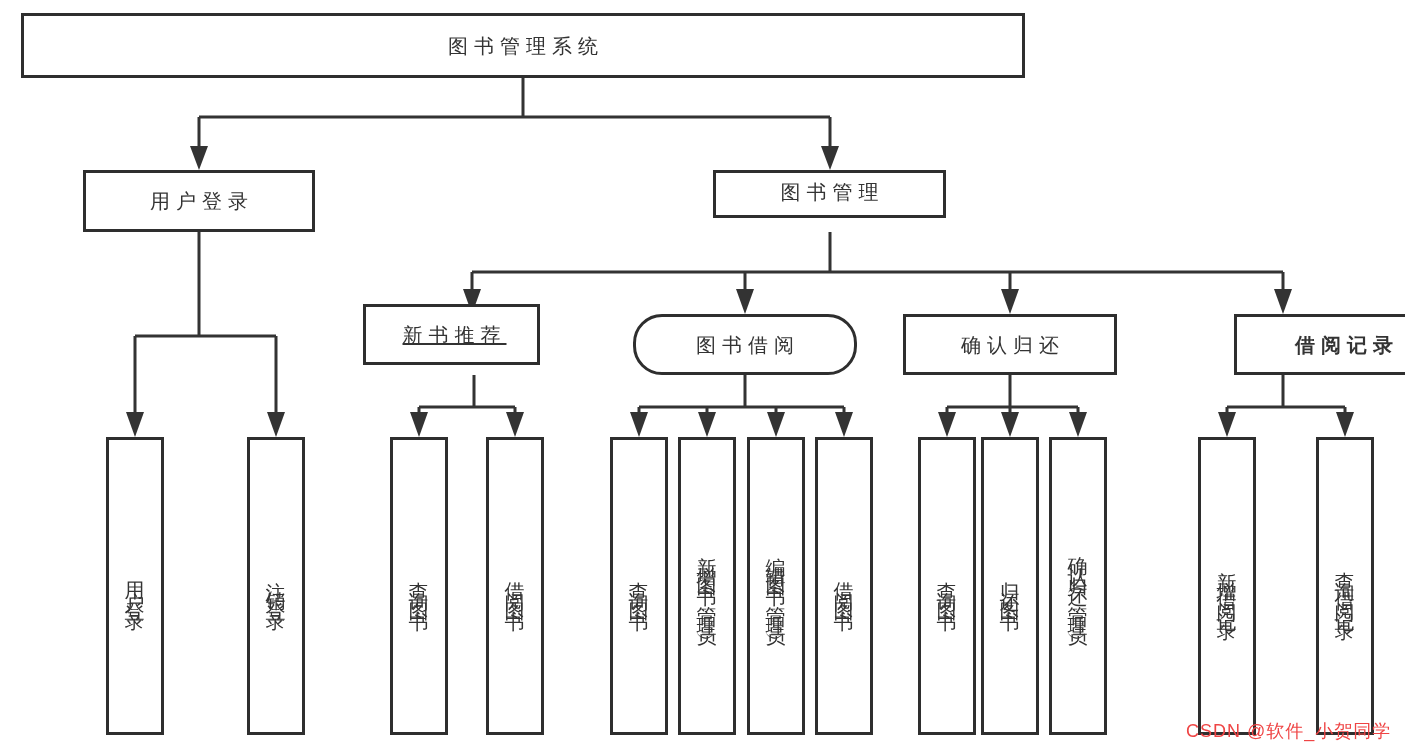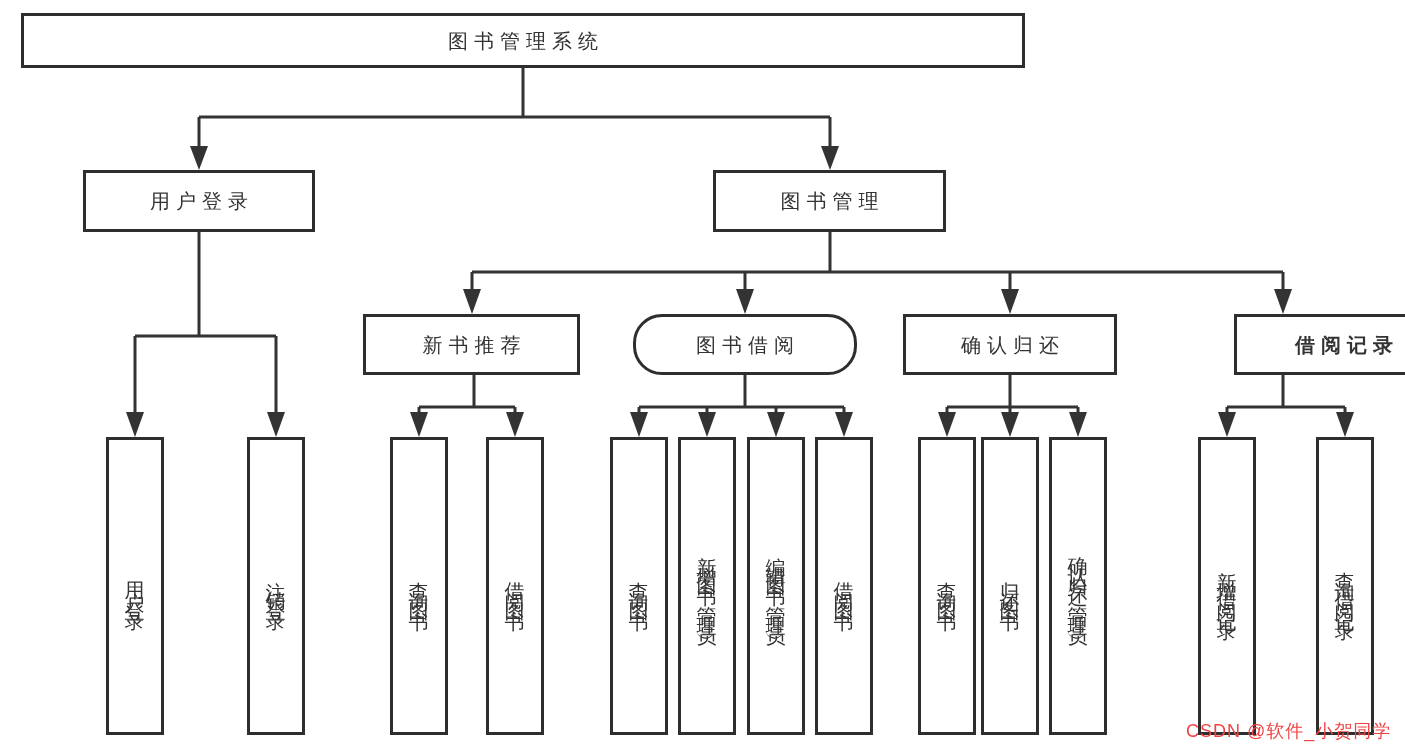--- a/index.html
+++ b/index.html
@@ -79,32 +79,32 @@
       <path class="arrow" d="M1069 412 L1087 412 L1078 437 Z"></path>
     </g>
 
     <g>
       <path class="line" d="M1283 375 V407 M1227 407 H1345 M1227 407 V416 M1345 407 V416"></path>
       <path class="arrow" d="M1218 412 L1236 412 L1227 437 Z"></path>
       <path class="arrow" d="M1336 412 L1354 412 L1345 437 Z"></path>
     </g>
   </svg>
 
-  <div class="node" style="left:21px;top:13px;width:1004px;height:55px;">
+  <div class="node" style="left:21px;top:13px;width:1004px;height:65px;">
     <span class="hlabel">图书管理系统</span>
   </div>
 
   <div class="node" style="left:83px;top:170px;width:232px;height:62px;">
     <span class="hlabel">用户登录</span>
   </div>
-  <div class="node" style="left:713px;top:170px;width:233px;height:62px;">
+  <div class="node" style="left:713px;top:170px;width:233px;height:48px;font-family:Liberation Mono, monospace;">
     <span class="hlabel">图书管理</span>
   </div>
 
-  <div class="node" style="left:363px;top:314px;width:217px;height:61px;">
+  <div class="node" style="left:363px;top:304px;width:177px;height:61px;text-decoration:underline;">
     <span class="hlabel">新书推荐</span>
   </div>
   <div class="node" style="left:633px;top:314px;width:224px;height:61px;border-radius:29px;">
     <span class="hlabel">图书借阅</span>
   </div>
   <div class="node" style="left:903px;top:314px;width:214px;height:61px;">
     <span class="hlabel">确认归还</span>
   </div>
   <div class="node" style="left:1234px;top:314px;width:220px;height:61px;font-weight:bold;">
     <span class="hlabel">借阅记录</span>

